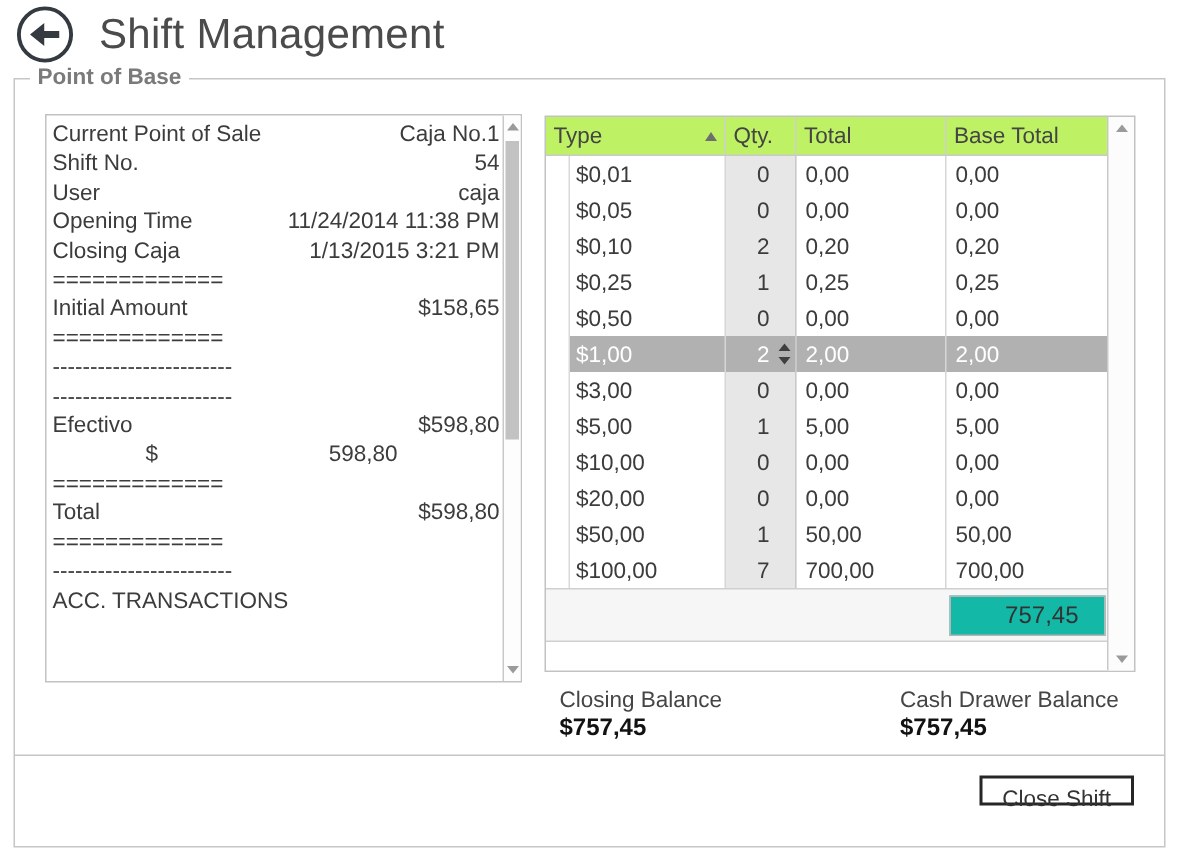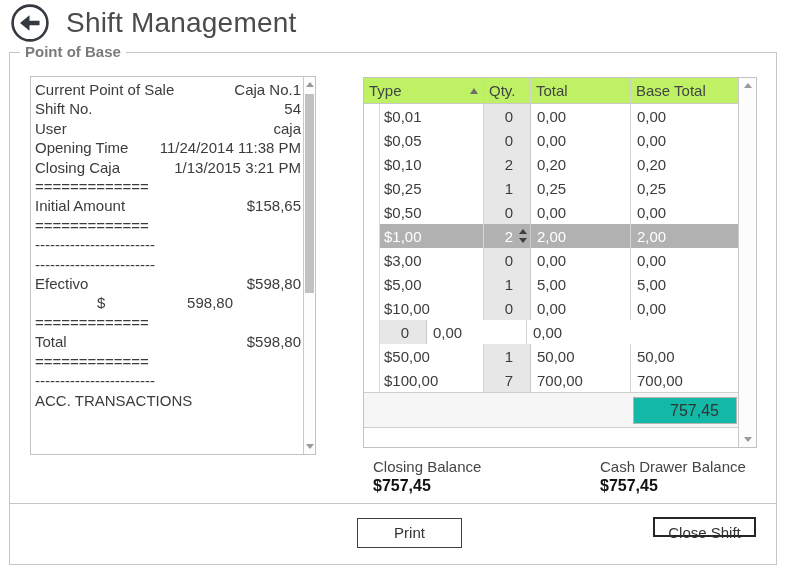--- a/index.html
+++ b/index.html
@@ -12,21 +12,21 @@
   .page-title { position:absolute; left:66px; top:7px; font-size:28px; font-weight:300;
     color:#4b4b4b; letter-spacing:0.2px; }
 
   
   .groupbox { position:absolute; left:9px; top:52px; width:768px; height:513px;
     border:1px solid #c6c6c6; background:#fff; }
   .groupbox-label { position:absolute; top:-10px; left:10px; background:#fff;
     padding:0 5px; font-size:15px; font-weight:bold; color:#7a7a7a; }
 
   
-  .receipt { position:absolute; left:20px; top:23px; width:286px; height:379px;
+  .receipt { position:absolute; left:20px; top:23px; width:318px; height:379px;
     border:1px solid #c2c2c2; display:flex; }
   .receipt-content { flex:1 1 auto; padding:3px 2px 0 4px; font-size:15px; color:#3c3c3c;
     line-height:19.4px; overflow:hidden; }
   .rline { white-space:nowrap; }
   .rline.pair, .rline.pair_indent { display:flex; justify-content:space-between; }
   .rline.pair_indent .rl { padding-left:62px; }
   .rline.pair_indent .rv { padding-right:68px; }
 
   
   .vscroll { position:relative; flex:0 0 12px; border-left:1px solid #c9c9c9; background:#fdfdfd; }
@@ -317,20 +317,23 @@
               </div>
               <div class="cell c-total">
                 <span>0,00</span>
               </div>
               <div class="cell c-base">
                 <span>0,00</span>
               </div>
             </div>
             <div class="grow">
               <div class="cell rowhead"></div>
+              <div class="cell c-type">
+                <span>$20,00</span>
+              </div>
               <div class="cell c-qty">
                 <span>0</span>
               </div>
               <div class="cell c-total">
                 <span>0,00</span>
               </div>
               <div class="cell c-base">
                 <span>0,00</span>
               </div>
             </div>
@@ -380,16 +383,15 @@
       <span>Closing Balance</span>
       <span class="bval">$757,45</span>
     </div>
     <div class="balance drawer">
       <span>Cash Drawer Balance</span>
       <span class="bval">$757,45</span>
     </div>
 
     <div class="separator"></div>
 
-    <div class="btn btn-print">Print</div>
     <div class="btn btn-close">Close Shift</div>
   </div>
 </div>
 
 </body></html>

